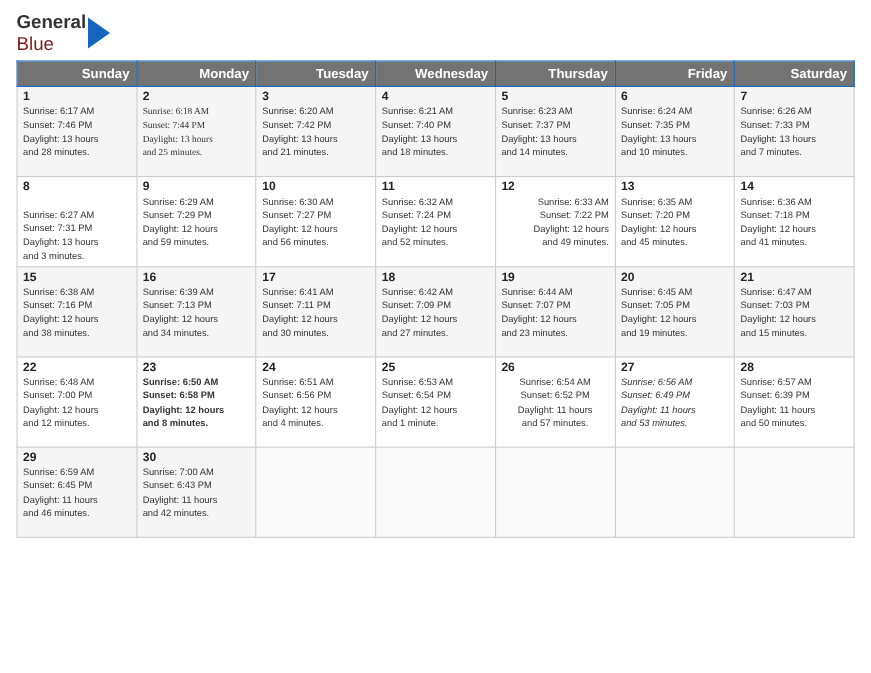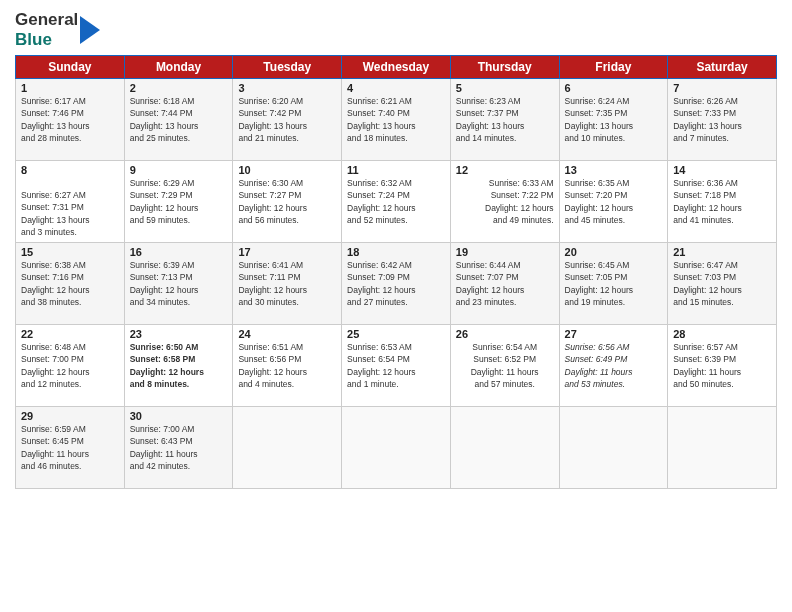--- a/index.html
+++ b/index.html
@@ -39,23 +39,23 @@
     .location {
       font-size: 14px;
       color: #444;
     }
     .calendar {
       width: 100%;
       border-collapse: collapse;
       table-layout: fixed;
     }
     .calendar th {
-      background: #b91c1c;
+      background: #737373;
       color: #fff;
-      text-align: center;
+      text-align: right;
       padding: 4px 6px;
       font-size: 12px;
       font-weight: bold;
       border: 1px solid #1565c0;
     }
     .calendar td {
       vertical-align: top;
       border: 1px solid #ccc;
       padding: 3px 5px;
       font-size: 9px;
@@ -87,21 +87,21 @@
   </style>
 </head>
 <body>
 
 <div class="page">
   <div class="header">
     <div class="logo">
   <div style="display:flex;align-items:center;gap:0px;">
     <div style="display:flex;flex-direction:column;align-items:flex-start;line-height:1.15;">
       <span style="font-size:17px;font-weight:bold;color:#333;">General</span>
-      <span style="font-size:17px;font-weight:bold;color:#0f766e;">Blue</span>
+      <span style="font-size:17px;font-weight:normal;color:#7f1d1d;">Blue</span>
     </div>
     <svg width="22" height="36" viewBox="0 0 22 36" style="margin-left:2px;">
       <polygon points="0,4 20,18 0,32" fill="#1565c0"></polygon>
     </svg>
   </div>
 </div>
     <div class="title-block">
       <div class="month-title"></div>
       <div class="location"></div>
     </div>
@@ -123,21 +123,21 @@
         <tr>
           <td>
             <span class="day-num">1</span>
             <div class="day-info" style="white-space: pre-line;">Sunrise: 6:17 AM
 Sunset: 7:46 PM
 Daylight: 13 hours
 and 28 minutes.</div>
           </td>
           <td>
             <span class="day-num">2</span>
-            <div class="day-info" style="white-space: pre-line;">Sunrise: 6:18 AM
+            <div class="day-info" style="white-space: pre-line; font-family: Liberation Serif, serif;">Sunrise: 6:18 AM
 Sunset: 7:44 PM
 Daylight: 13 hours
 and 25 minutes.</div>
           </td>
           <td>
             <span class="day-num">3</span>
             <div class="day-info" style="white-space: pre-line;">Sunrise: 6:20 AM
 Sunset: 7:42 PM
 Daylight: 13 hours
 and 21 minutes.</div>

